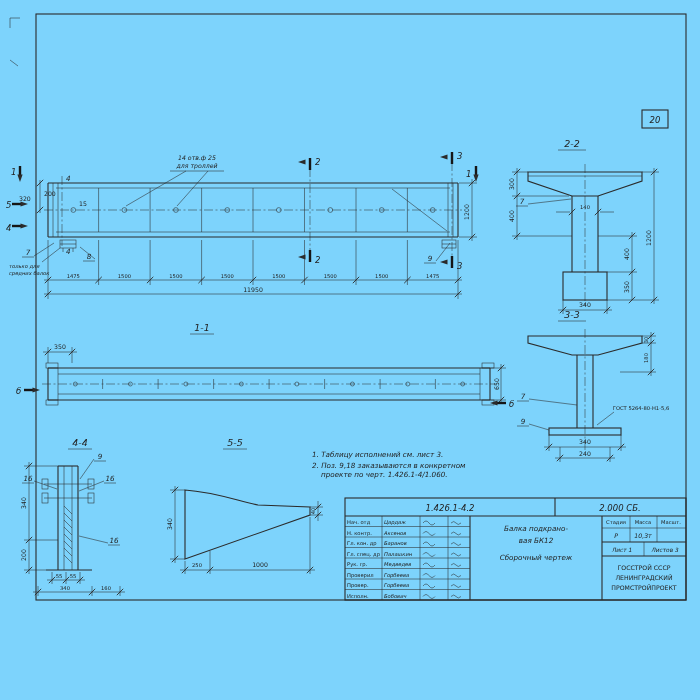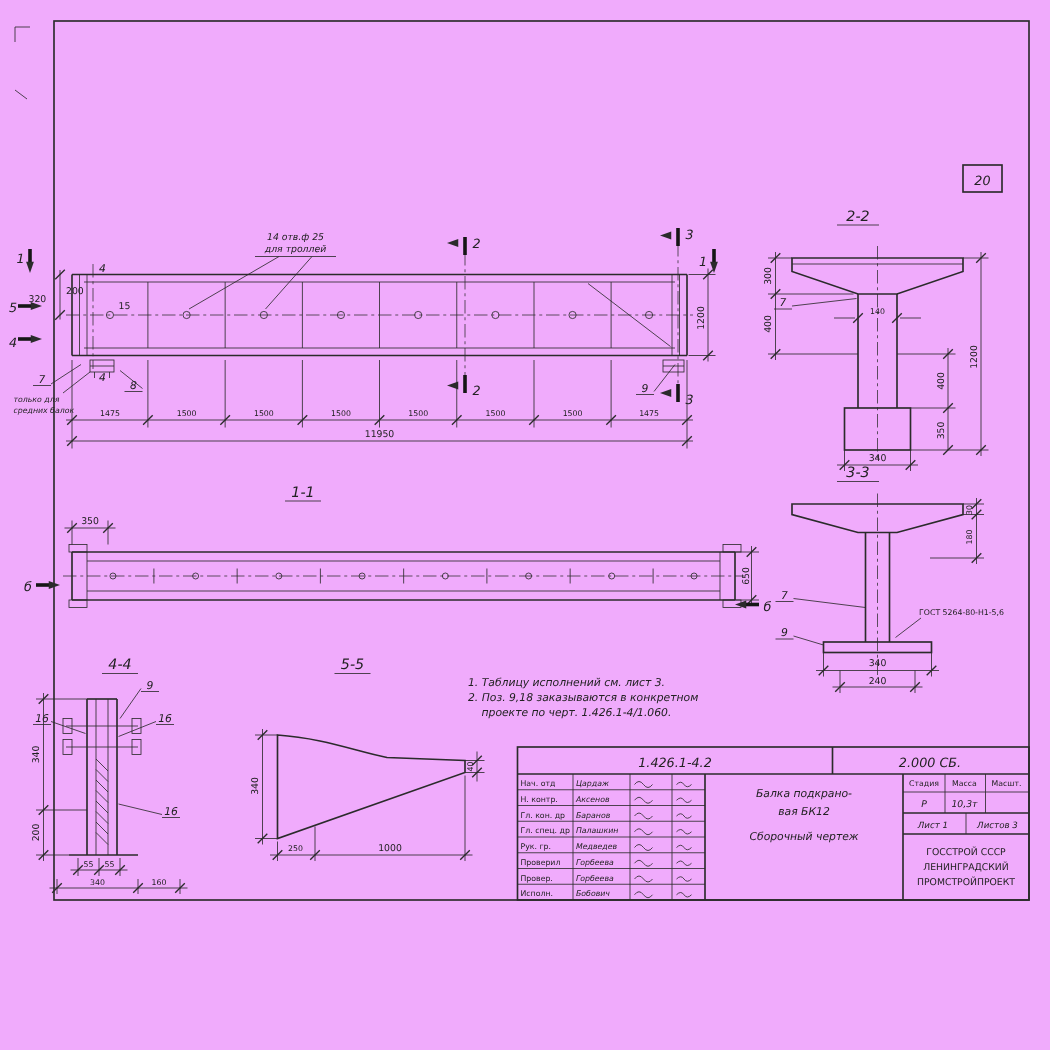--- a/index.html
+++ b/index.html
@@ -1,16 +1,16 @@
 <!DOCTYPE html>
 <html><head>
 <meta charset="utf-8">
 <style>
   html,body{margin:0;padding:0;background:#e8e8e6;}
-  .sheet{width:700px;height:700px;background:#f0abfc;position:relative;overflow:hidden;}
+  .sheet{width:700px;height:700px;background:#7dd3fc;position:relative;overflow:hidden;}
   svg text{font-family:"DejaVu Sans",sans-serif;fill:#222;}
   .t5{font-size:5.2px;}
   .t55{font-size:5.8px;}
   .t6{font-size:6.2px;}
   .t7{font-size:7.2px;}
   .t8{font-size:8.5px;font-style:italic;}
   .t9{font-size:9.5px;font-style:italic;}
   .it{font-style:italic;}
   .ln{stroke:#2b2b2b;stroke-width:1.1;fill:none;}
   .thin{stroke:#2b2b2b;stroke-width:0.55;fill:none;}

